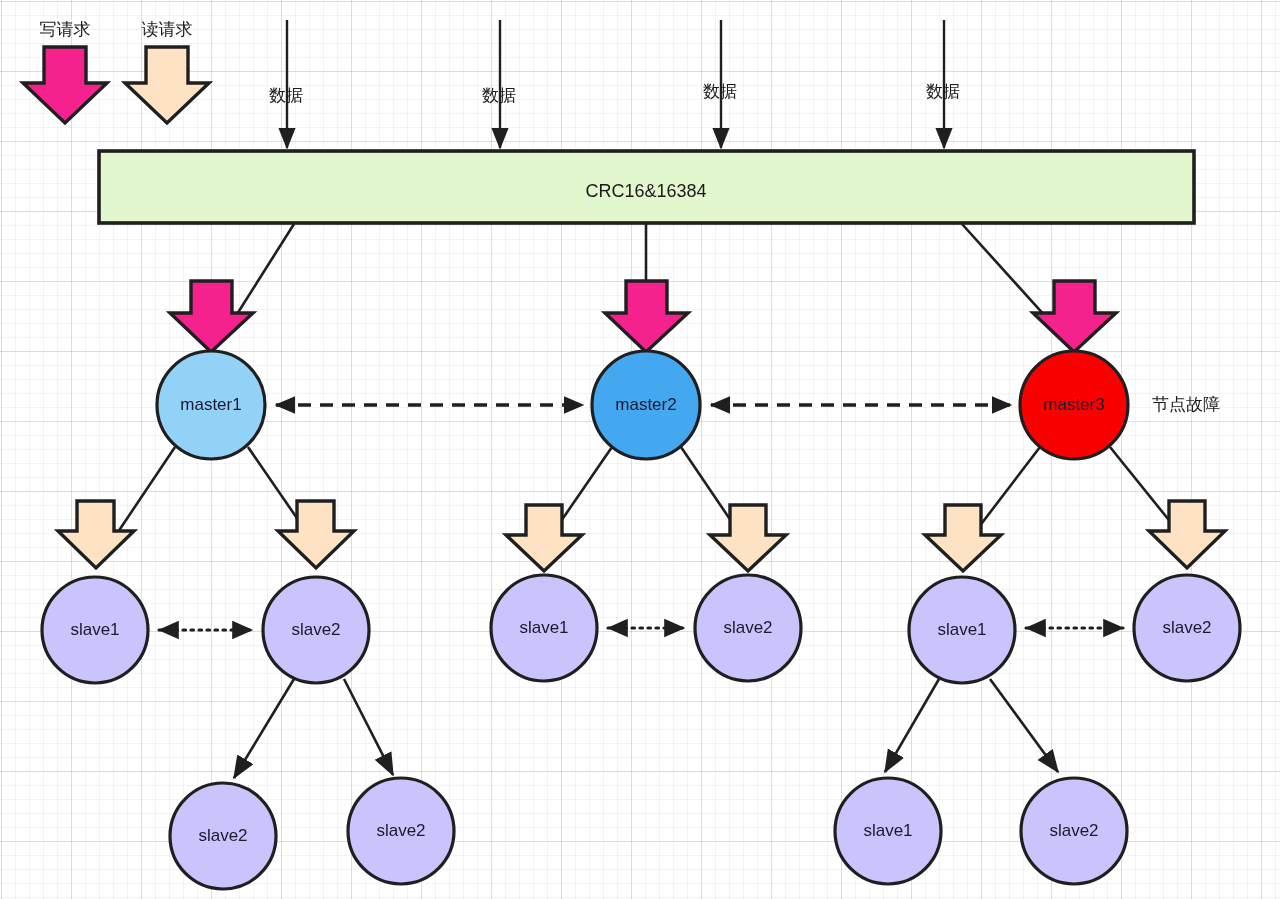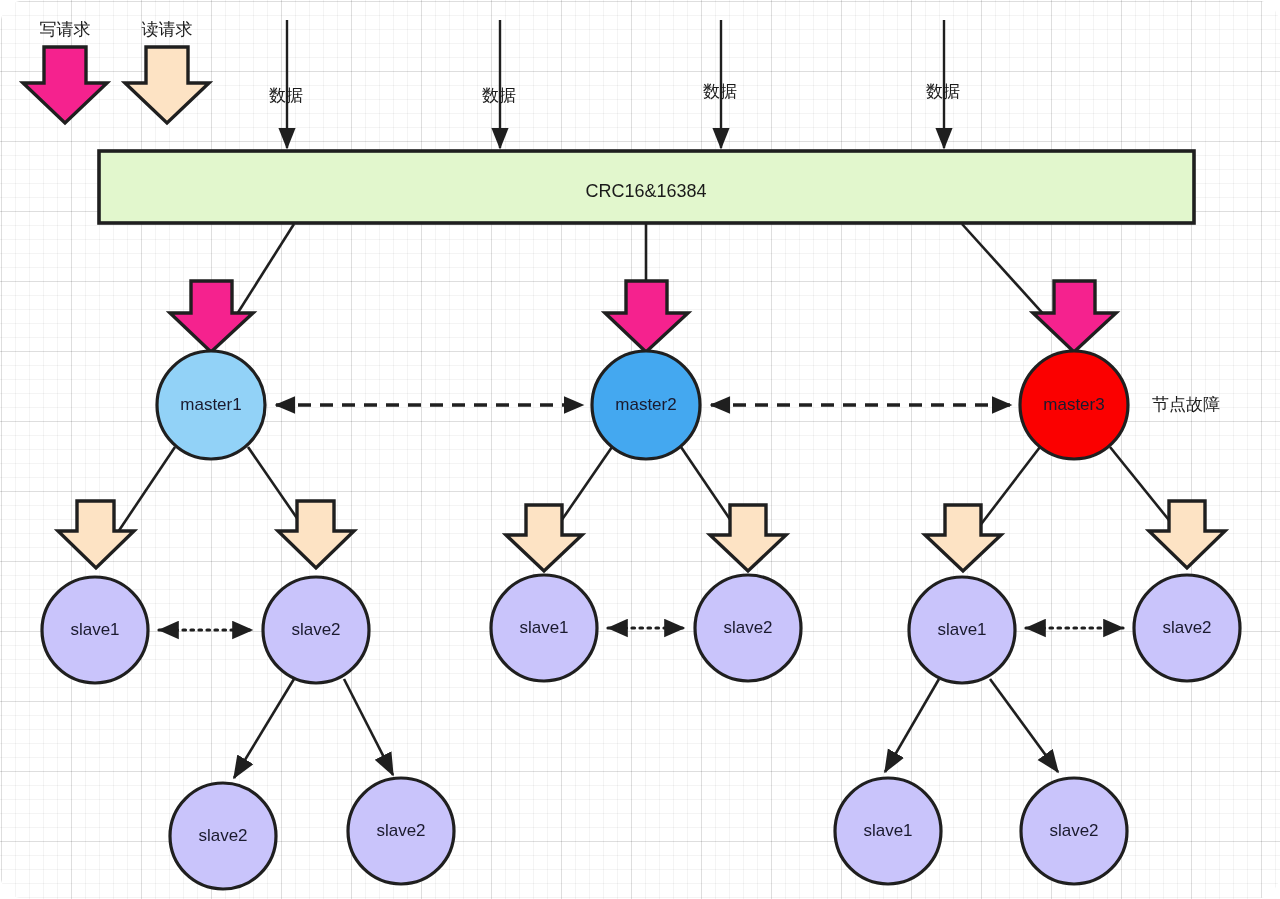--- a/index.html
+++ b/index.html
@@ -14,21 +14,20 @@
     background-color: #ffffff;
     background-image:
       linear-gradient(to right, rgba(0,0,0,0.045) 1px, transparent 1px),
       linear-gradient(to bottom, rgba(0,0,0,0.045) 1px, transparent 1px),
       linear-gradient(to right, rgba(0,0,0,0.09) 1px, transparent 1px),
       linear-gradient(to bottom, rgba(0,0,0,0.09) 1px, transparent 1px);
     background-size: 14px 14px, 14px 14px, 70px 70px, 70px 70px;
     background-position: 1px 1px, 1px 1px, 1px 1px, 1px 1px;
     overflow: hidden;
     font-family: "Liberation Sans", "DejaVu Sans", sans-serif;
-    border-radius: 26px;
   }
   svg#diagram {
     position: absolute;
     left: 0;
     top: 0;
     width: 1280px;
     height: 899px;
   }
   .node-label {
     font-family: "Liberation Sans", "DejaVu Sans", sans-serif;

